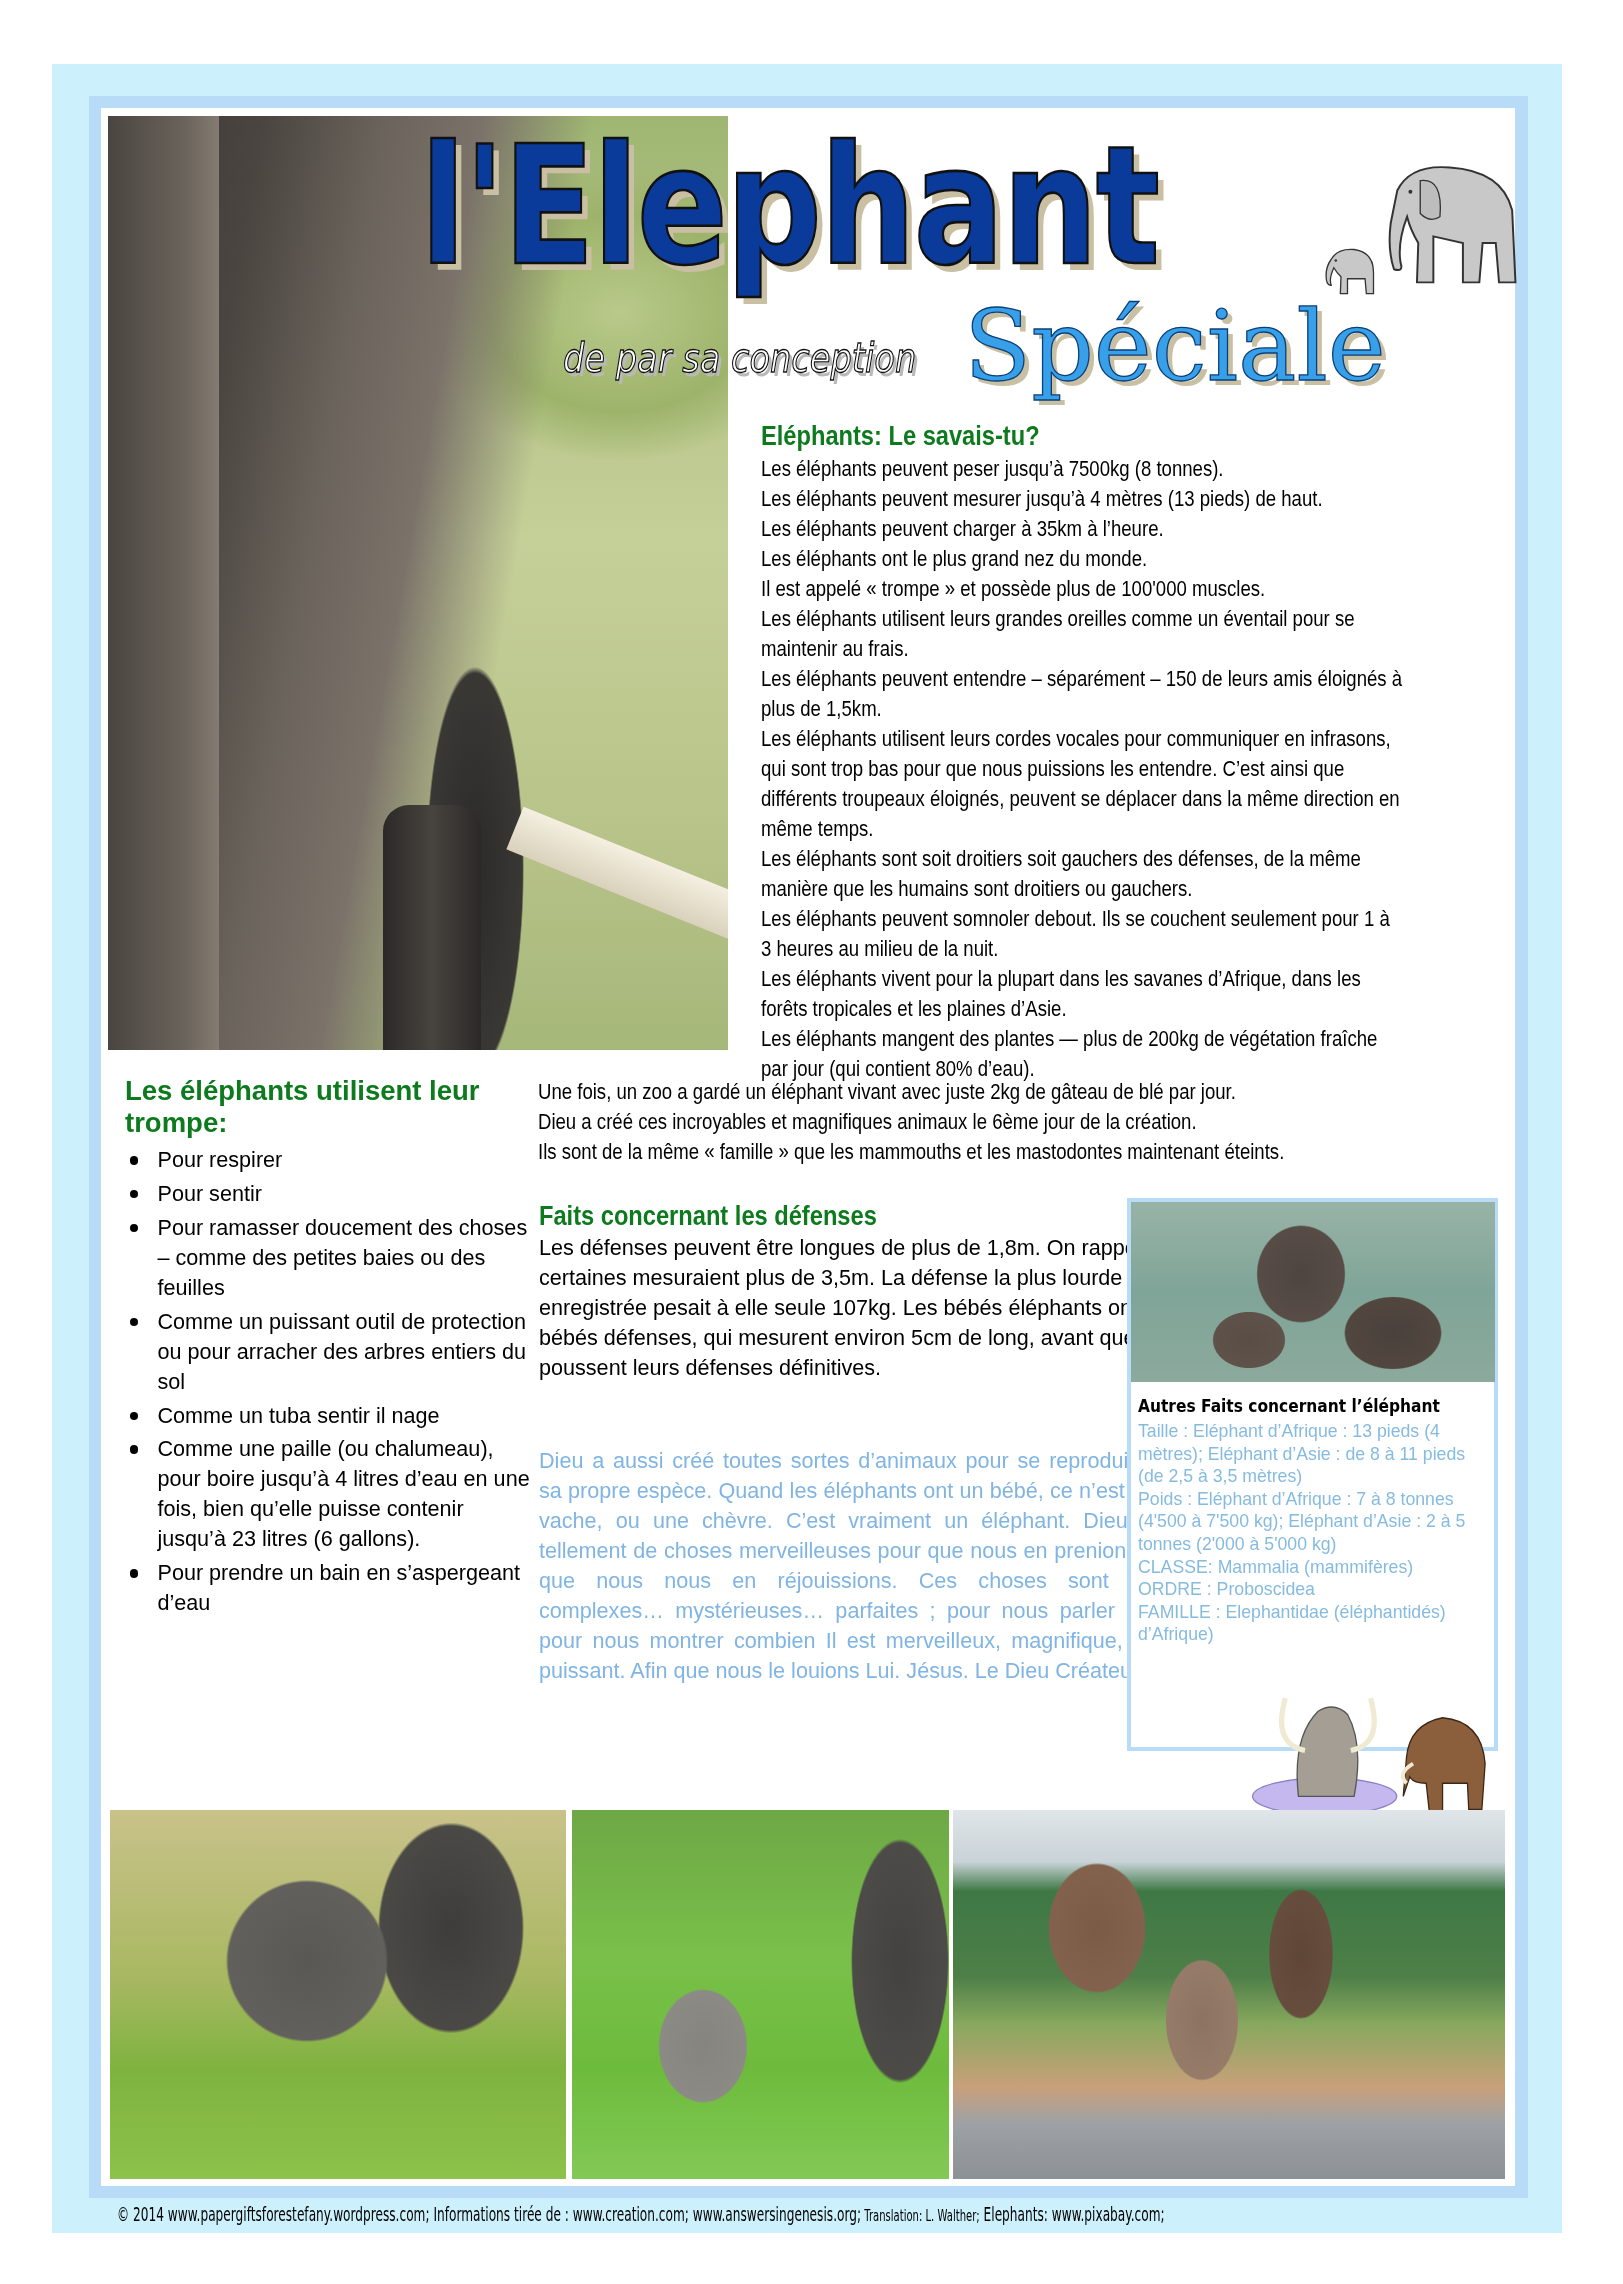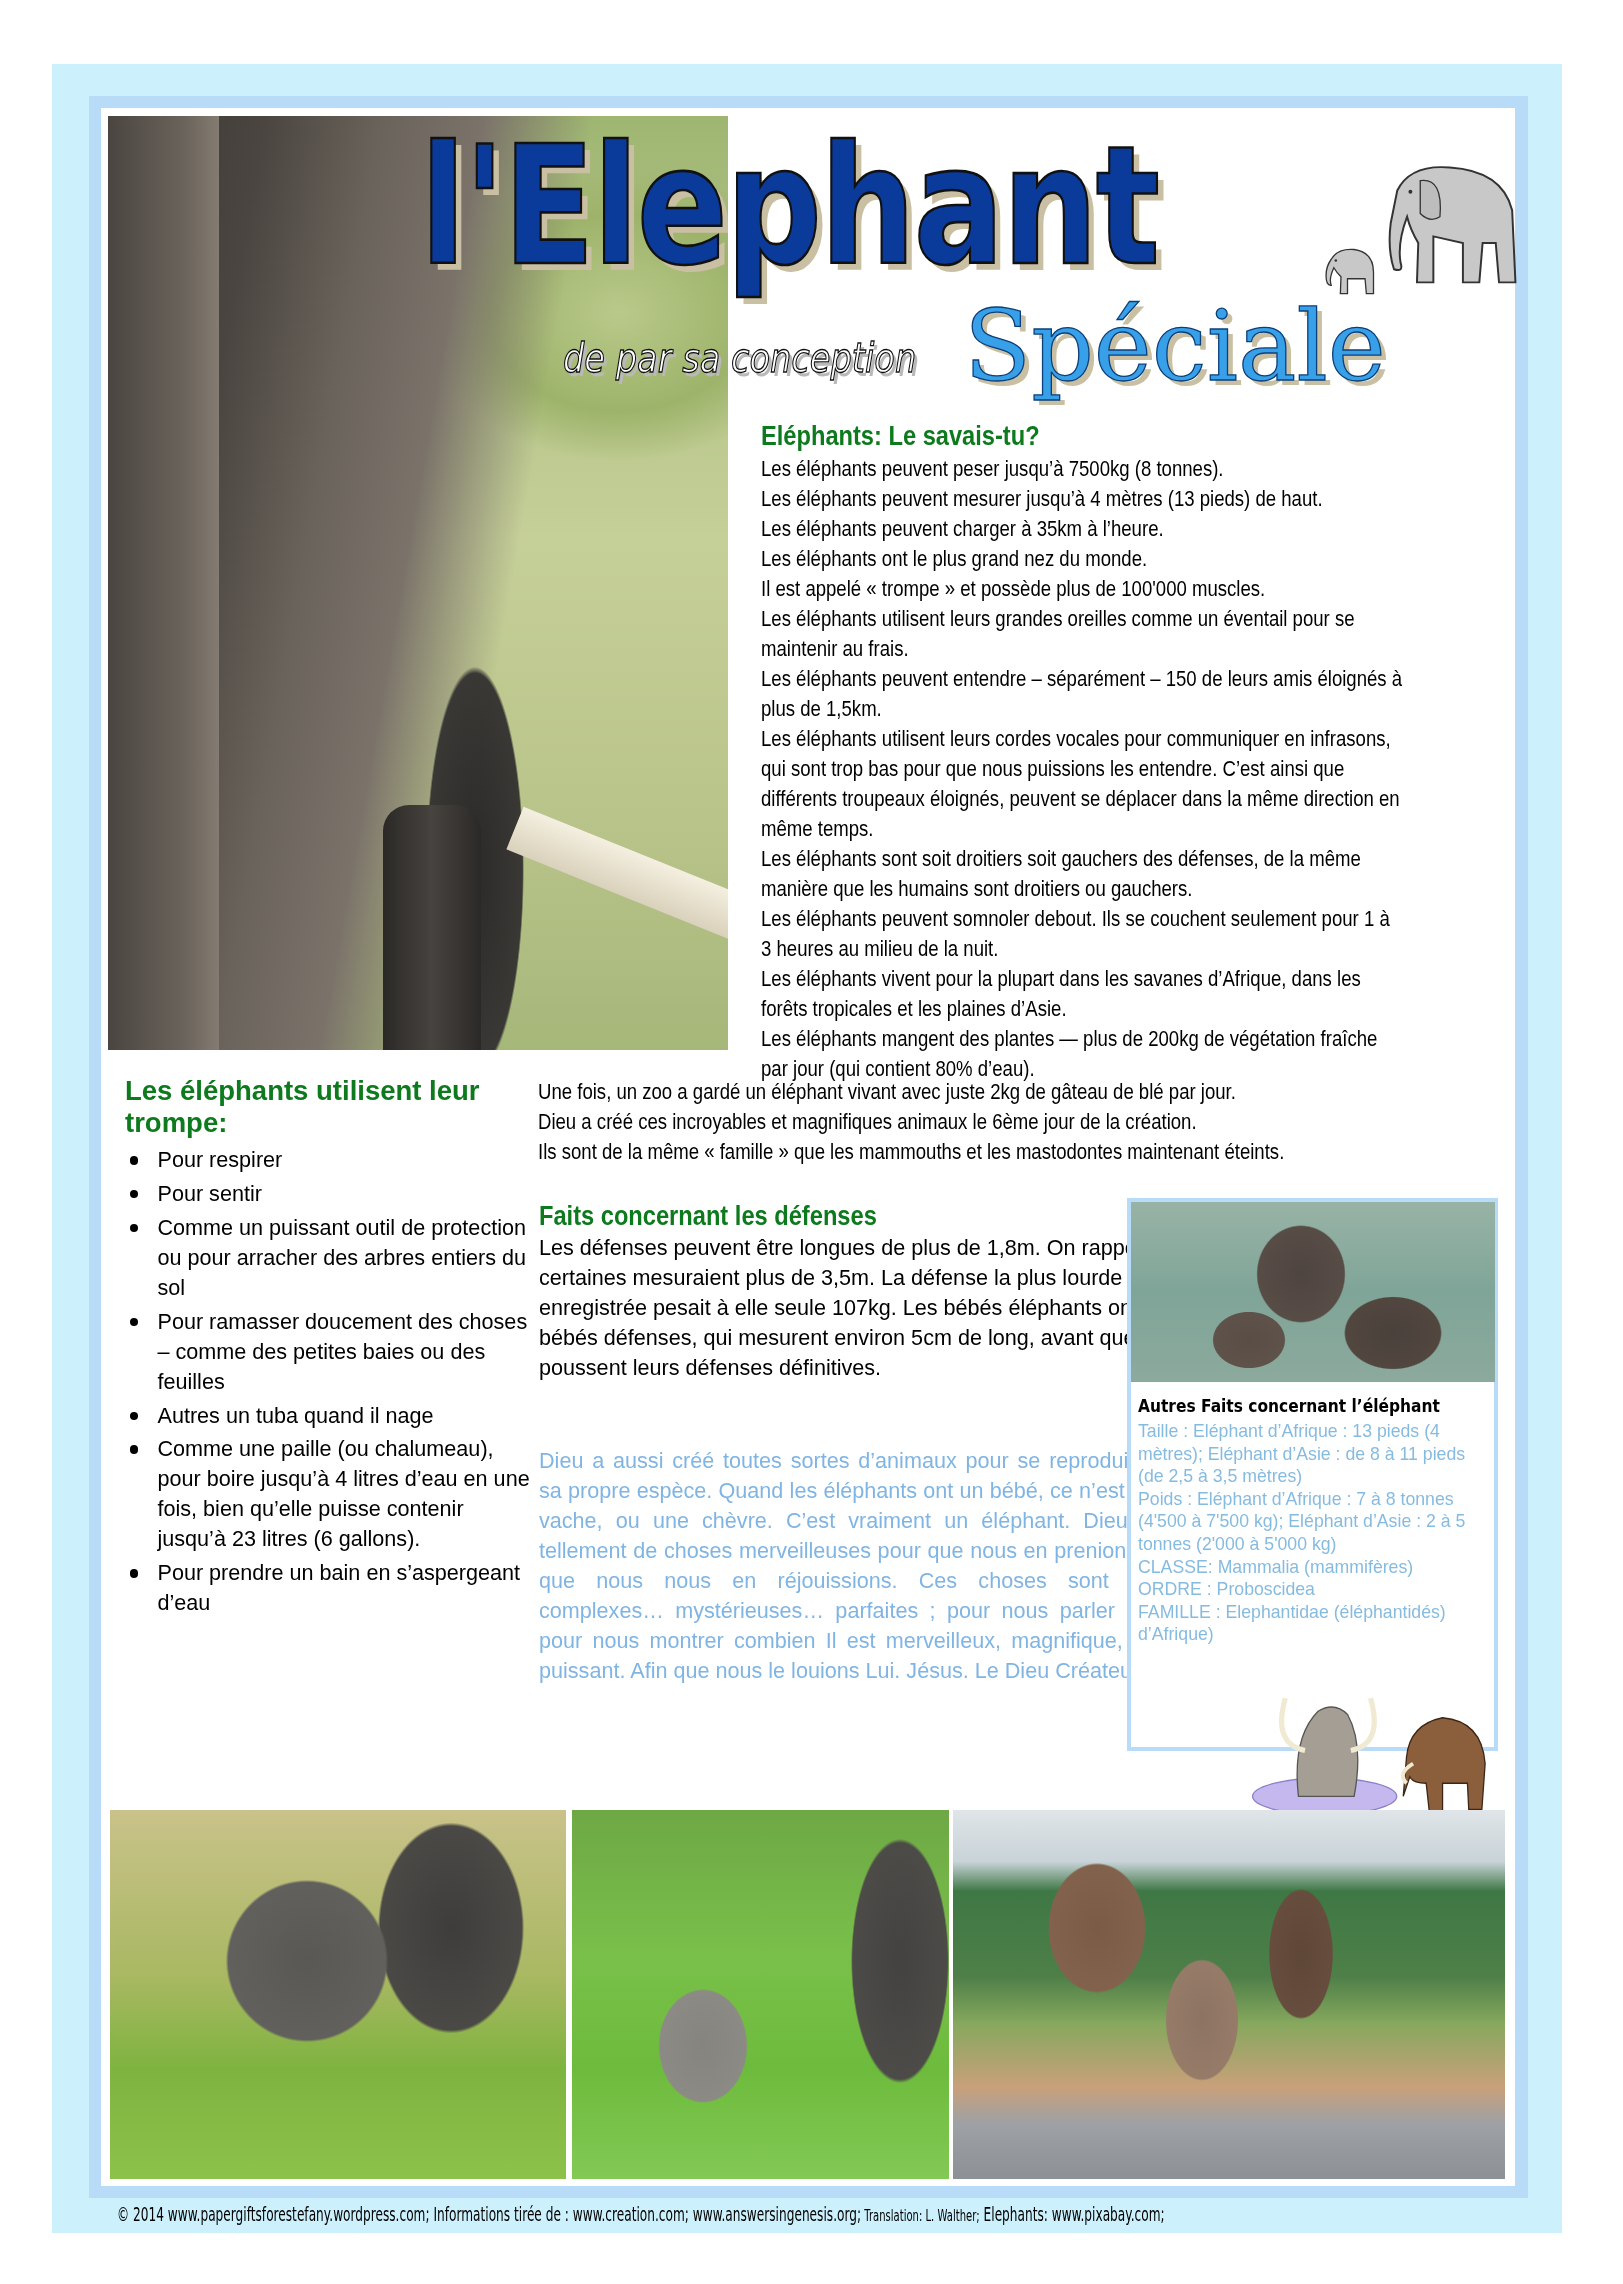--- a/index.html
+++ b/index.html
@@ -137,23 +137,23 @@
 <div id="extra-list" class="abs cond">
   <p>Une fois, un zoo a gardé un éléphant vivant avec juste 2kg de gâteau de blé par jour.</p>
   <p>Dieu a créé ces incroyables et magnifiques animaux le 6ème jour de la création.</p>
   <p>Ils sont de la même « famille » que les mammouths et les mastodontes maintenant éteints.</p>
 </div>
 
 <div id="trompe-heading" class="abs green-h">Les éléphants utilisent leur trompe:</div>
 <ul id="trompe-list" class="abs">
   <li><span class="bullet"></span><span>Pour respirer</span></li>
   <li><span class="bullet"></span><span>Pour sentir</span></li>
+  <li><span class="bullet"></span><span>Pour ramasser doucement des choses – comme des petites baies ou des feuilles</span></li>
   <li><span class="bullet"></span><span>Comme un puissant outil de protection ou pour arracher des arbres entiers du sol</span></li>
-  <li><span class="bullet"></span><span>Pour ramasser doucement des choses – comme des petites baies ou des feuilles</span></li>
-  <li><span class="bullet"></span><span>Autres un tuba quand il nage</span></li>
+  <li><span class="bullet"></span><span>Comme un tuba sentir il nage</span></li>
   <li><span class="bullet"></span><span>Comme une paille (ou chalumeau), pour boire jusqu’à 4 litres d’eau en une fois, bien qu’elle puisse contenir jusqu’à 23 litres (6 gallons).</span></li>
   <li><span class="bullet"></span><span>Pour prendre un bain en s’aspergeant d’eau</span></li>
 </ul>
 
 <div id="defense-heading" class="abs green-h cond">Faits concernant les défenses</div>
 <div id="defense-text" class="abs">Les défenses peuvent être longues de plus de 1,8m. On rapporte que certaines mesuraient plus de 3,5m.  La défense la plus lourde jamais enregistrée pesait à elle seule 107kg.  Les bébés éléphants ont des bébés défenses, qui mesurent environ 5cm de long, avant que ne poussent leurs défenses définitives.</div>
 
 <div id="creator-text" class="abs">Dieu a aussi créé toutes sortes d’animaux pour se reproduire selon sa propre espèce. Quand les éléphants ont un bébé, ce n’est pas une vache, ou une chèvre. C’est vraiment un éléphant. Dieu a créé tellement de choses merveilleuses pour que nous en prenions soin et que nous nous en réjouissions. Ces choses sont belles… complexes… mystérieuses… parfaites ; pour nous parler de Lui ; pour nous montrer combien Il est merveilleux, magnifique, sage et puissant. Afin que nous le louions Lui. Jésus. Le Dieu Créateur.</div>
 
 <div id="side-box" class="abs"></div>

